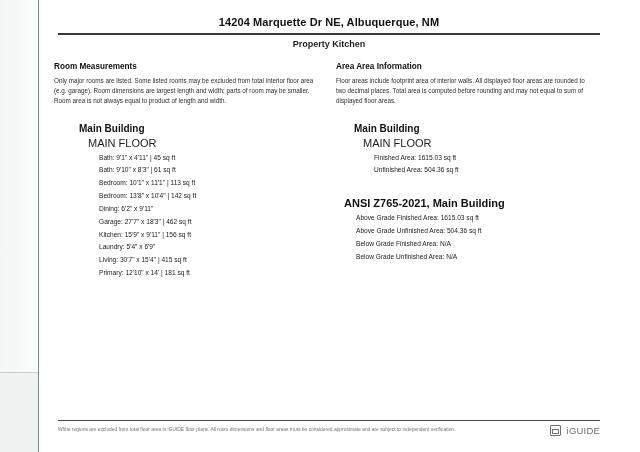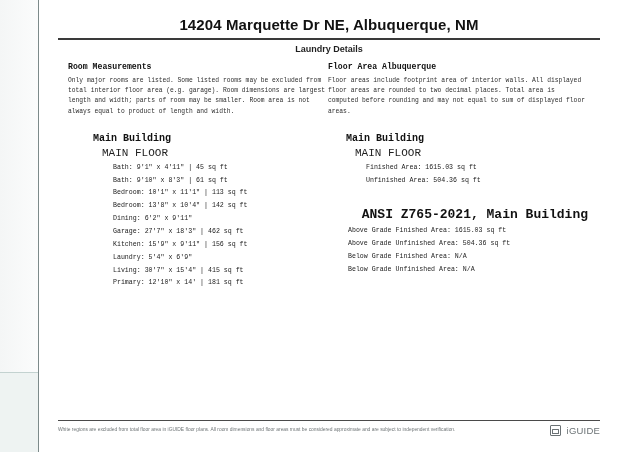--- a/index.html
+++ b/index.html
@@ -50,21 +50,21 @@
   }
 
   
   .header {
     position: absolute;
     left: 58px; top: 16px;
     width: 542px;
   }
   .doc-title {
     text-align: center;
-    font-size: 15px;
+    font-size: 11px;
     font-weight: bold;
     color: #121212;
     letter-spacing: 0.1px;
     margin: 0;
     white-space: nowrap;
   }
   .title-rule {
     margin-top: 5px;
     height: 2px;
     background: #3a3a3a;
@@ -74,24 +74,24 @@
     text-align: center;
     font-size: 9px;
     font-weight: bold;
     color: #1f1f1f;
     margin-top: 4px;
   }
 
   
   .columns {
     position: absolute;
-    left: 68px; top: 62px;
+    left: 54px; top: 62px;
     width: 542px;
     display: flex;
-    font-family: Liberation Mono, monospace;
+    gap: 22px;
   }
   .col {
     width: 260px;
   }
   .col-right { width: 260px; }
 
   .section-title {
     font-size: 8.2px;
     font-weight: bold;
     color: #111111;
@@ -127,26 +127,25 @@
     line-height: 1.95;
     white-space: nowrap;
   }
 
   .group-right .group-title { padding-left: 18px; }
   .group-right .subgroup-title { padding-left: 27px; }
   .group-right .entry { padding-left: 38px; }
 
   .ansi-block { margin-top: 20px; }
   .ansi-title {
-    font-size: 13px;
+    font-size: 11px;
     font-weight: bold;
     color: #111111;
     margin: 0 0 3px 0;
     padding-left: 8px;
-    text-align: right;
   }
   .ansi-block .entry { padding-left: 20px; }
 
   
   .footer {
     position: absolute;
     left: 58px; top: 420px;
     width: 542px;
   }
   .footer-rule {
@@ -200,21 +199,21 @@
 <div class="page">
 
   <div class="scan-tint-left"></div>
   <div class="scan-tint-bottomleft"></div>
   <div class="scan-hairline"></div>
   <div class="page-edge"></div>
 
   <div class="header">
     <div class="doc-title">14204 Marquette Dr NE, Albuquerque, NM</div>
     <div class="title-rule"></div>
-    <div class="doc-subtitle">Laundry Details</div>
+    <div class="doc-subtitle">Property Kitchen</div>
   </div>
 
   <div class="columns">
 
     <div class="col col-left">
       <div class="section-title">Room Measurements</div>
       <p class="disclaimer">Only major rooms are listed. Some listed rooms may be excluded from total interior floor area (e.g. garage). Room dimensions are largest length and width; parts of room may be smaller. Room area is not always equal to product of length and width.</p>
 
       <div class="group">
         <div class="group-title">Main Building</div>
@@ -226,21 +225,21 @@
         <div class="entry">Dining: 6'2" x 9'11"</div>
         <div class="entry">Garage: 27'7" x 18'3" | 462 sq ft</div>
         <div class="entry">Kitchen: 15'9" x 9'11" | 156 sq ft</div>
         <div class="entry">Laundry: 5'4" x 6'9"</div>
         <div class="entry">Living: 30'7" x 15'4" | 415 sq ft</div>
         <div class="entry">Primary: 12'10" x 14' | 181 sq ft</div>
       </div>
     </div>
 
     <div class="col col-right">
-      <div class="section-title">Floor Area Albuquerque</div>
+      <div class="section-title">Area Area Information</div>
       <p class="disclaimer">Floor areas include footprint area of interior walls. All displayed floor areas are rounded to two decimal places. Total area is computed before rounding and may not equal to sum of displayed floor areas.</p>
 
       <div class="group group-right">
         <div class="group-title">Main Building</div>
         <div class="subgroup-title">MAIN FLOOR</div>
         <div class="entry">Finished Area: 1615.03 sq ft</div>
         <div class="entry">Unfinished Area: 504.36 sq ft</div>
       </div>
 
       <div class="ansi-block">

